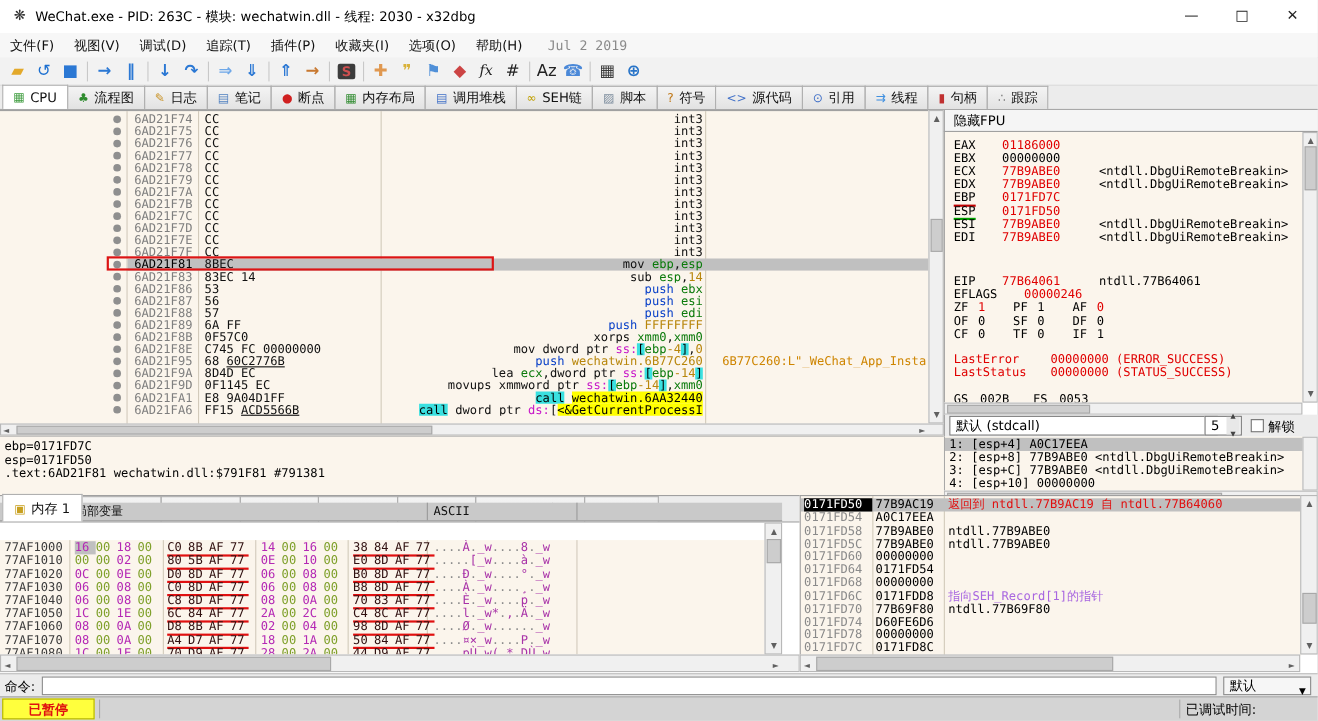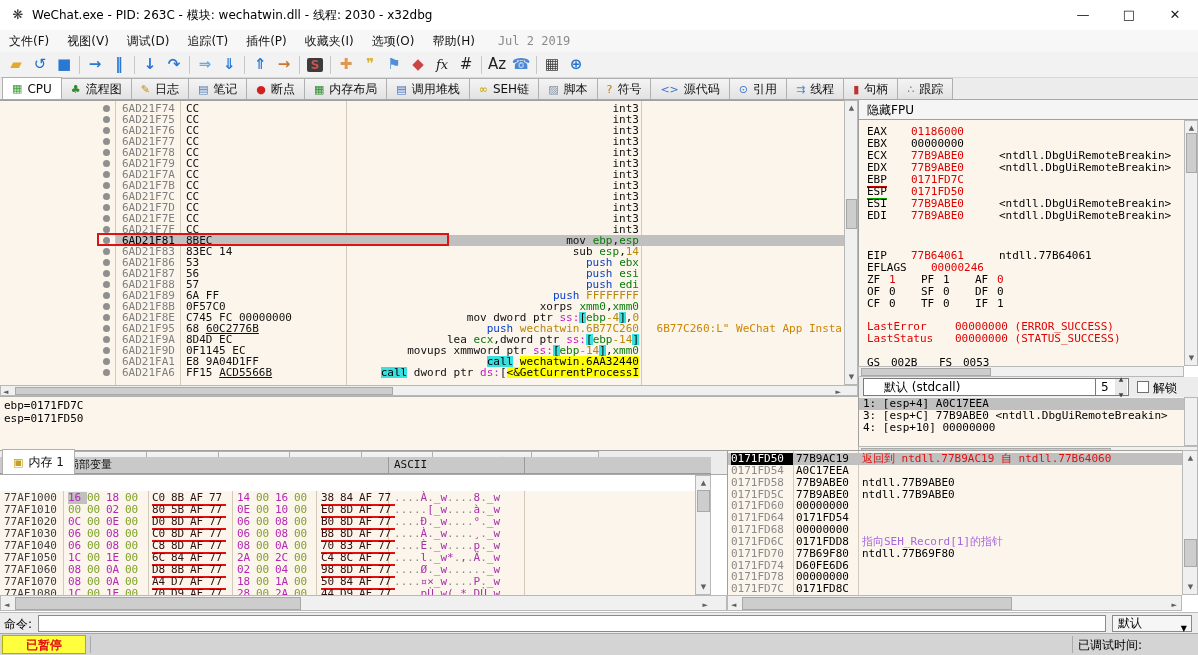--- a/index.html
+++ b/index.html
@@ -346,51 +346,53 @@
   <div class="scroll" style="left:1184px;top:120px;width:14px;height:246px;">
     <div class="sarrow" style="left:2px;top:2px;width:9px;">▲</div>
     <div class="thumb" style="left:1px;top:12px;width:11px;height:40px;"></div>
     <div class="sarrow" style="left:2px;bottom:2px;width:9px;">▼</div>
   </div>
   <div class="scroll" style="left:858px;top:366px;width:326px;height:11px;">
     <div class="thumb" style="left:2px;top:1px;width:130px;height:8px;"></div>
   </div>
 
   <div style="position:absolute;left:858px;top:377px;width:340px;height:20px;background:#ececec;border-left:1px solid #a0a0a0;">
-    <div class="combo" style="left:4px;top:1px;width:244px;height:18px;line-height:16px;padding-left:20px;">
+    <div class="combo" style="left:4px;top:1px;width:244px;height:18px;line-height:16px;padding-left:5px;">
       <span>默认 (stdcall)</span>
       <span class="arr">▼</span>
     </div>
     <div class="spin" style="left:236px;top:1px;width:34px;height:18px;line-height:16px;padding-left:5px;">
       <span>5</span>
       <span class="btns">
           <span>▲</span>
           <span>▼</span>
         </span>
     </div>
     <div class="chk" style="left:278px;top:4px;"></div>
     <span style="position:absolute;left:294px;top:3px;font-size:12px;color:#000;">解锁</span>
   </div>
 
   <div class="pane mono" style="left:858px;top:397px;width:326px;height:49px;border-left:1px solid #a0a0a0;">
     <div id="args-rows" style="position:absolute;left:0;top:1px;width:100%;">
         <div class="arow sel" style="padding-left: 4px;">1: [esp+4] A0C17EEA</div>
+        <div class="arow" style="padding-left: 4px;">2: [esp+8] 77B9ABE0 &lt;ntdll.DbgUiRemoteBreakin&gt;</div>
         <div class="arow" style="padding-left: 4px;">3: [esp+C] 77B9ABE0 &lt;ntdll.DbgUiRemoteBreakin&gt;</div>
         <div class="arow" style="padding-left: 4px;">4: [esp+10] 00000000</div>
       </div>
   </div>
   <div class="scroll" style="left:1184px;top:397px;width:14px;height:49px;"></div>
   <div class="scroll" style="left:858px;top:446px;width:340px;height:10px;">
     <div class="thumb" style="left:2px;top:1px;width:250px;height:7px;"></div>
   </div>
 
   <div class="pane mono" style="left:0;top:396px;width:858px;height:54px;border-top:1px solid #b0b0b0;padding:3px 0 0 4px;box-sizing:border-box;">
     <div class="info-line">ebp=0171FD7C</div>
     <div class="info-line">esp=0171FD50</div>
     <div class="info-line"></div>
+    <div class="info-line">.text:6AD21F81 wechatwin.dll:$791F81 #791381</div>
   </div>
 
   <div class="memtabs" id="mem-tabs" style="border-top:1px solid #a0a0a0;">
       <div class="memtab active">
         <span class="tic" style="color: rgb(200, 160, 32);">▣</span>
         <span>内存 1</span>
       </div>
       <div class="memtab">
         <span class="tic" style="color: rgb(200, 160, 32);">▣</span>
         <span>内存 2</span>

